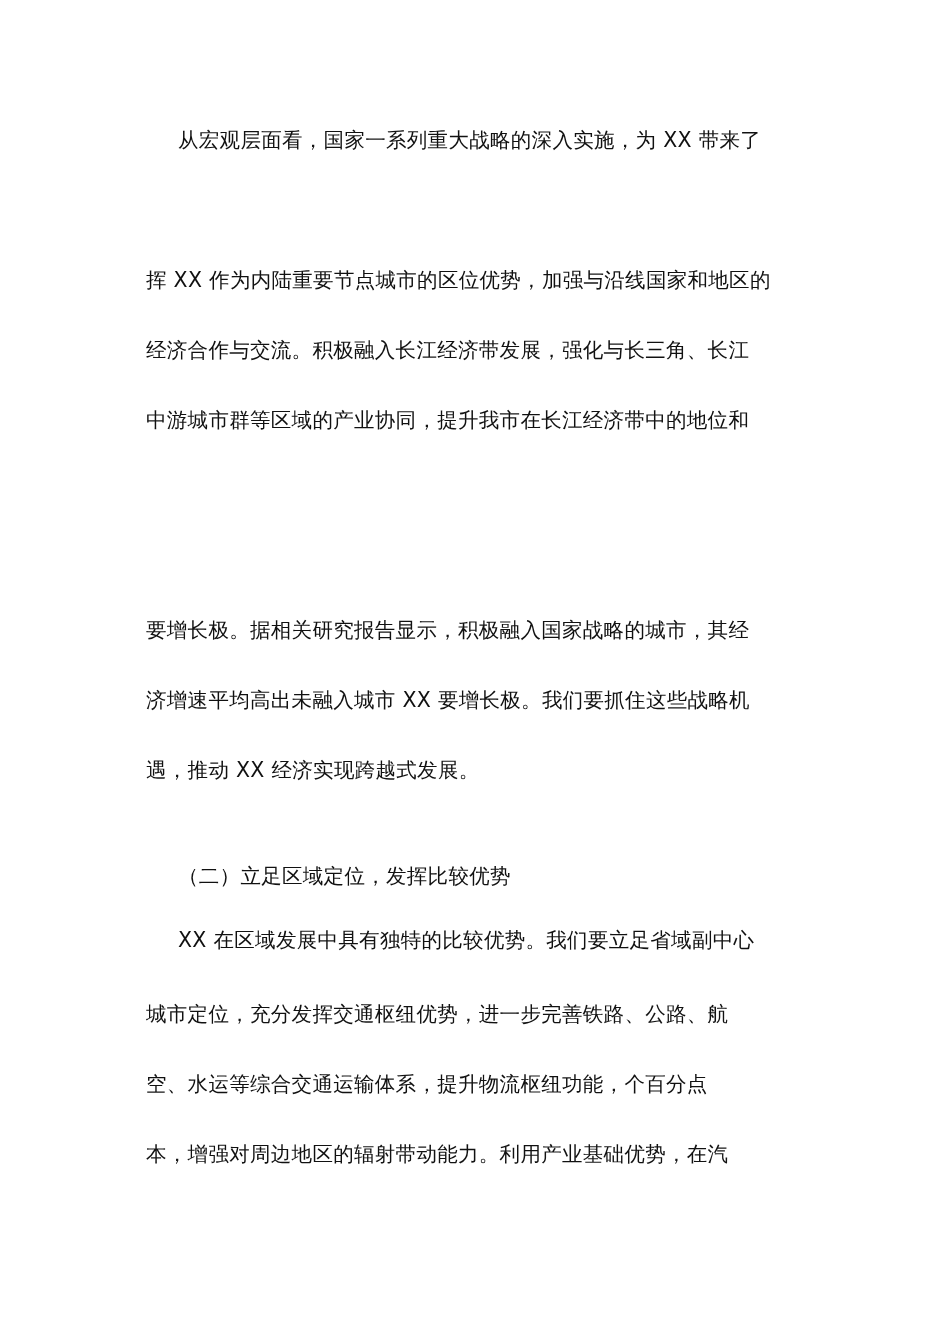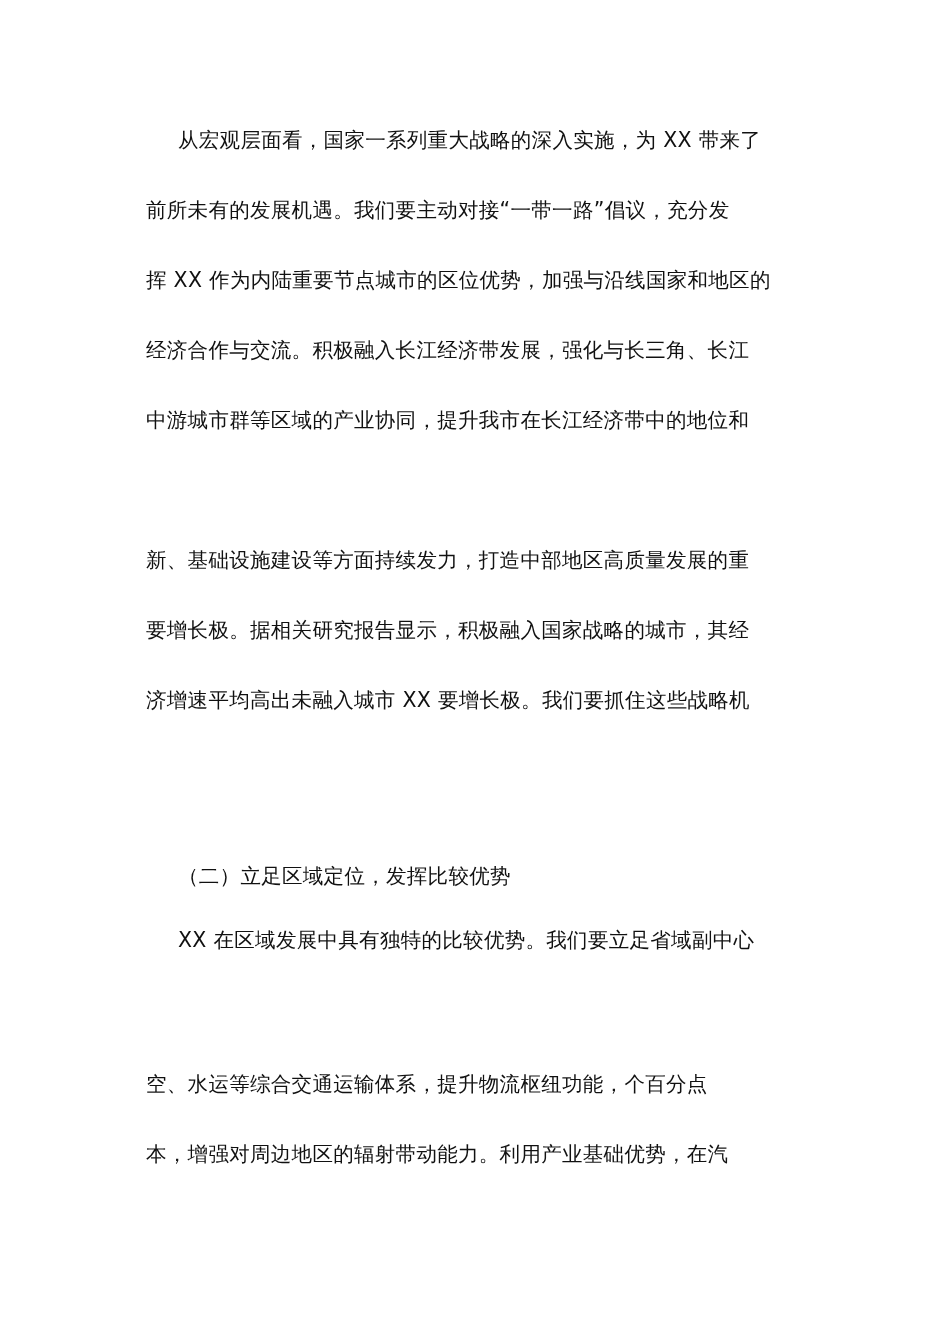--- a/index.html
+++ b/index.html
@@ -8,24 +8,24 @@
   .page { position: absolute; left: 0; top: 0; width: 950px; height: 1344px; background: #fff; }
   .line { position: absolute; left: 146px; width: 660px; font-size: 20.5px; line-height: 28px;
           white-space: nowrap; letter-spacing: 0.3px; }
   .indent { left: 178px; }
 </style>
 </head>
 <body>
 
 <div class="page">
   <div class="line indent" style="top:126px">从宏观层面看，国家一系列重大战略的深入实施，为 XX 带来了</div>
-  <div class="line" style="top:196px">前所未有的发展机遇。我们要主动对接“一带一路”倡议，充分发</div>
   <div class="line" style="top:266px">挥 XX 作为内陆重要节点城市的区位优势，加强与沿线国家和地区的</div>
   <div class="line" style="top:406px">中游城市群等区域的产业协同，提升我市在长江经济带中的地位和</div>
   <div class="line" style="top:336px">经济合作与交流。积极融入长江经济带发展，强化与长三角、长江</div>
-  <div class="line" style="top:546px">新、基础设施建设等方面持续发力，打造中部地区高质量发展的重</div>
   <div class="line" style="top:616px">要增长极。据相关研究报告显示，积极融入国家战略的城市，其经</div>
   <div class="line" style="top:686px">济增速平均高出未融入城市 XX 要增长极。我们要抓住这些战略机</div>
+  <div class="line" style="top:756px">遇，推动 XX 经济实现跨越式发展。</div>
   <div class="line indent" style="top:862px">（二）立足区域定位，发挥比较优势</div>
   <div class="line indent" style="top:926px">XX 在区域发展中具有独特的比较优势。我们要立足省域副中心</div>
+  <div class="line" style="top:1000px">城市定位，充分发挥交通枢纽优势，进一步完善铁路、公路、航</div>
   <div class="line" style="top:1070px">空、水运等综合交通运输体系，提升物流枢纽功能，个百分点</div>
   <div class="line" style="top:1140px">本，增强对周边地区的辐射带动能力。利用产业基础优势，在汽</div>
 </div>
 
 </body></html>

